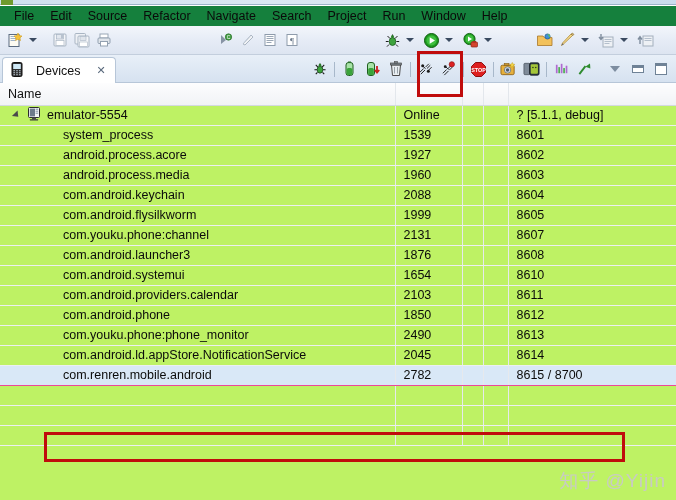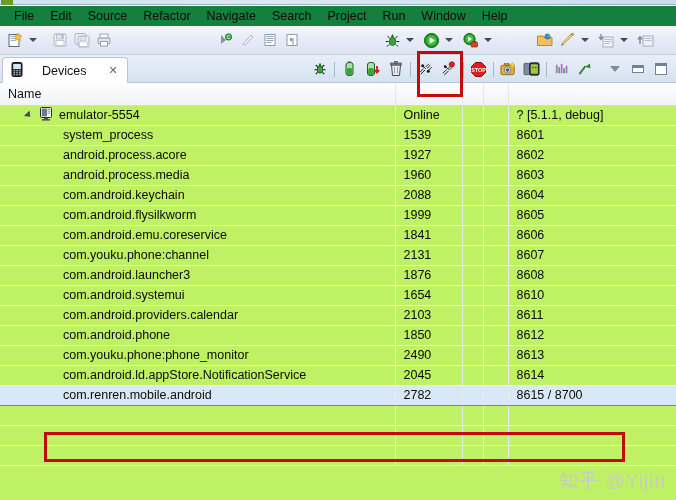--- a/index.html
+++ b/index.html
@@ -68,21 +68,21 @@
     position: absolute; left: 0; top: 55px; width: 676px; height: 445px;
     background: #ffffff;
   }
   .tabbar {
     position: relative; height: 28px; width: 676px;
     background: linear-gradient(to bottom, #e8eff8 0%, #d6e2f0 100%);
     border-bottom: 1px solid #b7c6d8;
   }
   .tab-active {
     position: absolute; left: 2px; top: 2px; height: 26px;
-    display: flex; align-items: center; gap: 19px;
+    display: flex; align-items: center; gap: 13px;
     padding: 0 9px 0 8px;
     background: #ffffff;
     border: 1px solid #b7c6d8;
     border-bottom: none;
     border-radius: 4px 4px 0 0;
     font-size: 12.5px; color: #111;
   }
   .tab-close {
     font-size: 11px; color: #5a6a7d; margin-left: 3px;
   }
@@ -507,21 +507,21 @@
           <tr>
             <th>Name</th>
             <th></th>
             <th></th>
             <th></th>
             <th></th>
           </tr>
         </thead>
         <tbody id="tbody">
             <tr class="row-device">
-              <td class="c-name" style="padding-left:12px">
+              <td class="c-name" style="padding-left:0">
                 <span class="dev-cell">
                   <span class="twisty"></span>
                   <span><svg width="14" height="14" viewBox="0 0 14 14">
                       <rect x="1.5" y="0.5" width="11" height="10" rx="1" fill="#f2f4f7" stroke="#2c2c2c"></rect>
                       <rect x="2.8" y="1.6" width="5.2" height="7.8" fill="#6d7b8b"></rect>
                       <rect x="8.6" y="1.6" width="2.6" height="1.3" fill="#9aa6b4"></rect>
                       <rect x="8.6" y="3.6" width="2.6" height="1.3" fill="#9aa6b4"></rect>
                       <rect x="8.6" y="5.6" width="2.6" height="1.3" fill="#9aa6b4"></rect>
                       <rect x="5" y="10.5" width="4" height="1.8" fill="#4a4a4a"></rect>
                       <rect x="2.8" y="12.2" width="8.4" height="1.3" rx=".4" fill="#3a3a3a"></rect>
@@ -563,27 +563,20 @@
               <td>8604</td>
             </tr>
             <tr class="row-proc">
               <td class="c-name">com.android.flysilkworm</td>
               <td>1999</td>
               <td></td>
               <td></td>
               <td>8605</td>
             </tr>
             <tr class="row-proc">
-              <td class="c-name">com.android.emu.coreservice</td>
-              <td>1841</td>
-              <td></td>
-              <td></td>
-              <td>8606</td>
-            </tr>
-            <tr class="row-proc">
               <td class="c-name">com.youku.phone:channel</td>
               <td>2131</td>
               <td></td>
               <td></td>
               <td>8607</td>
             </tr>
             <tr class="row-proc">
               <td class="c-name">com.android.launcher3</td>
               <td>1876</td>
               <td></td>

